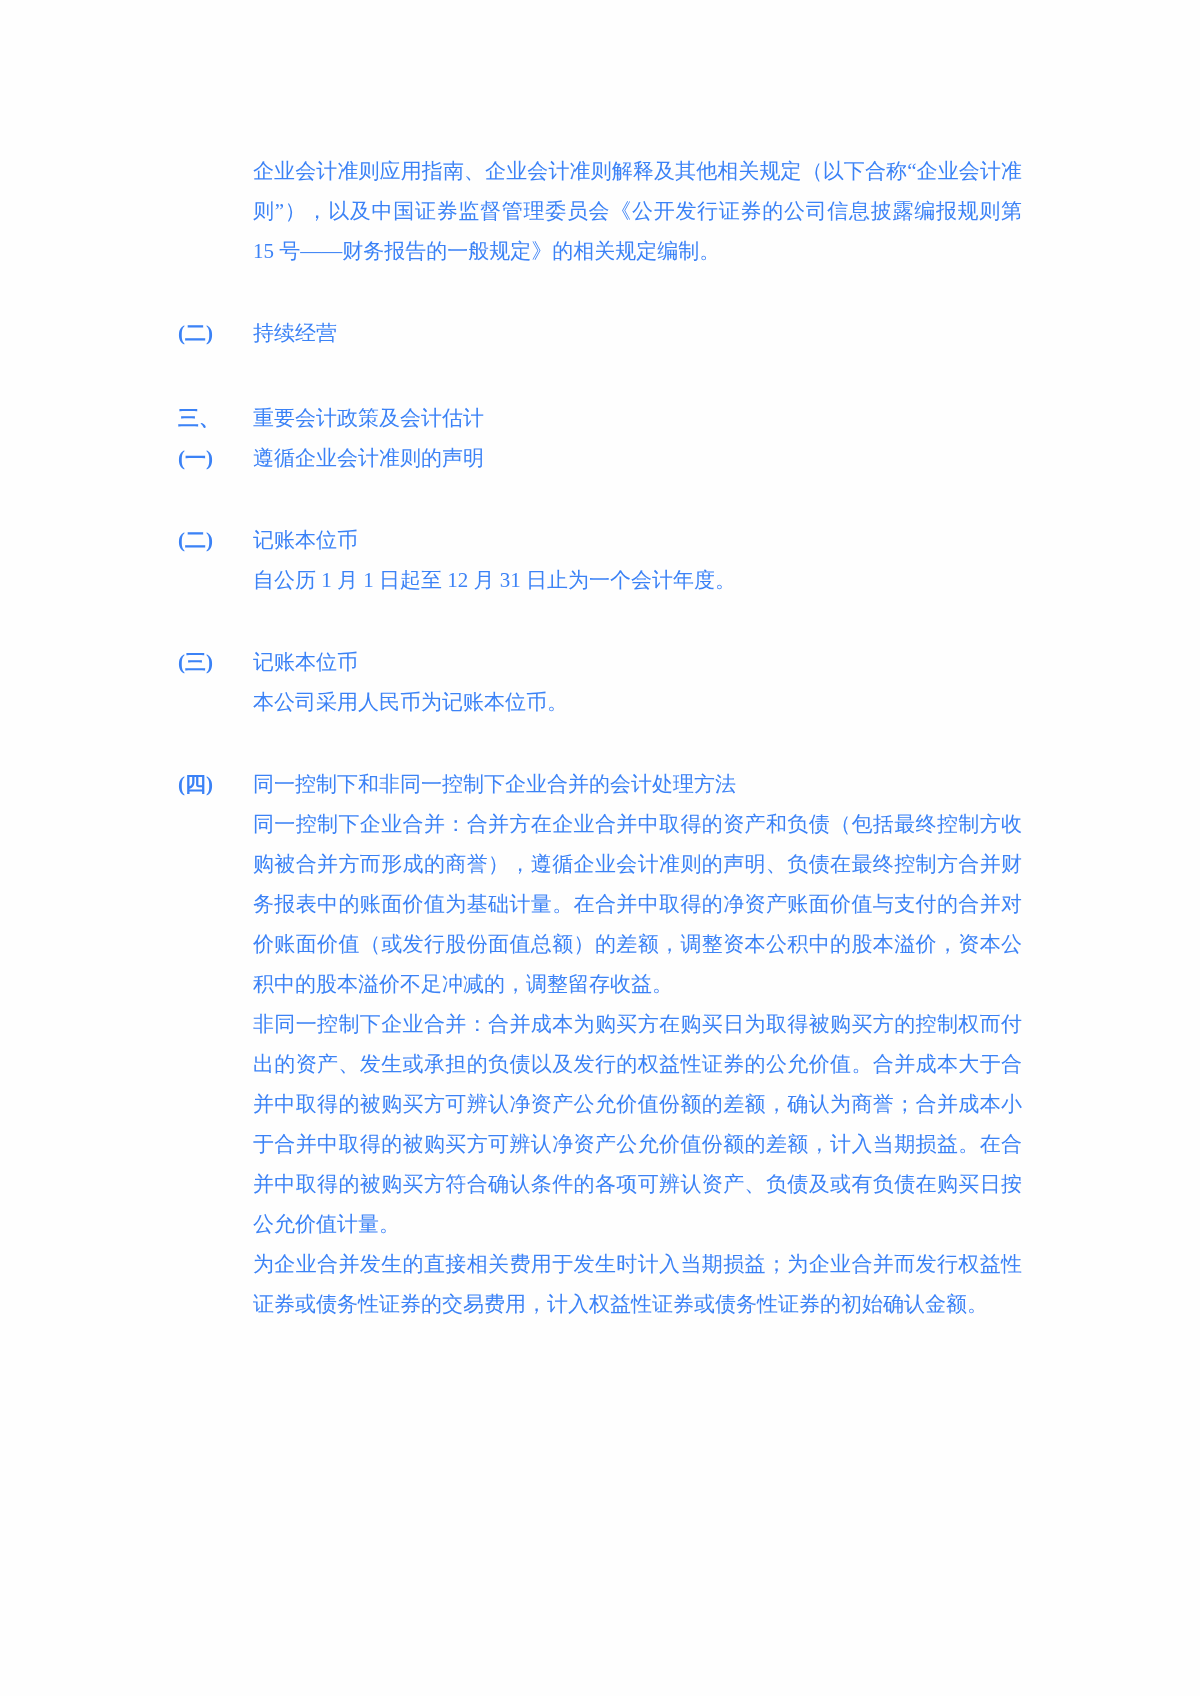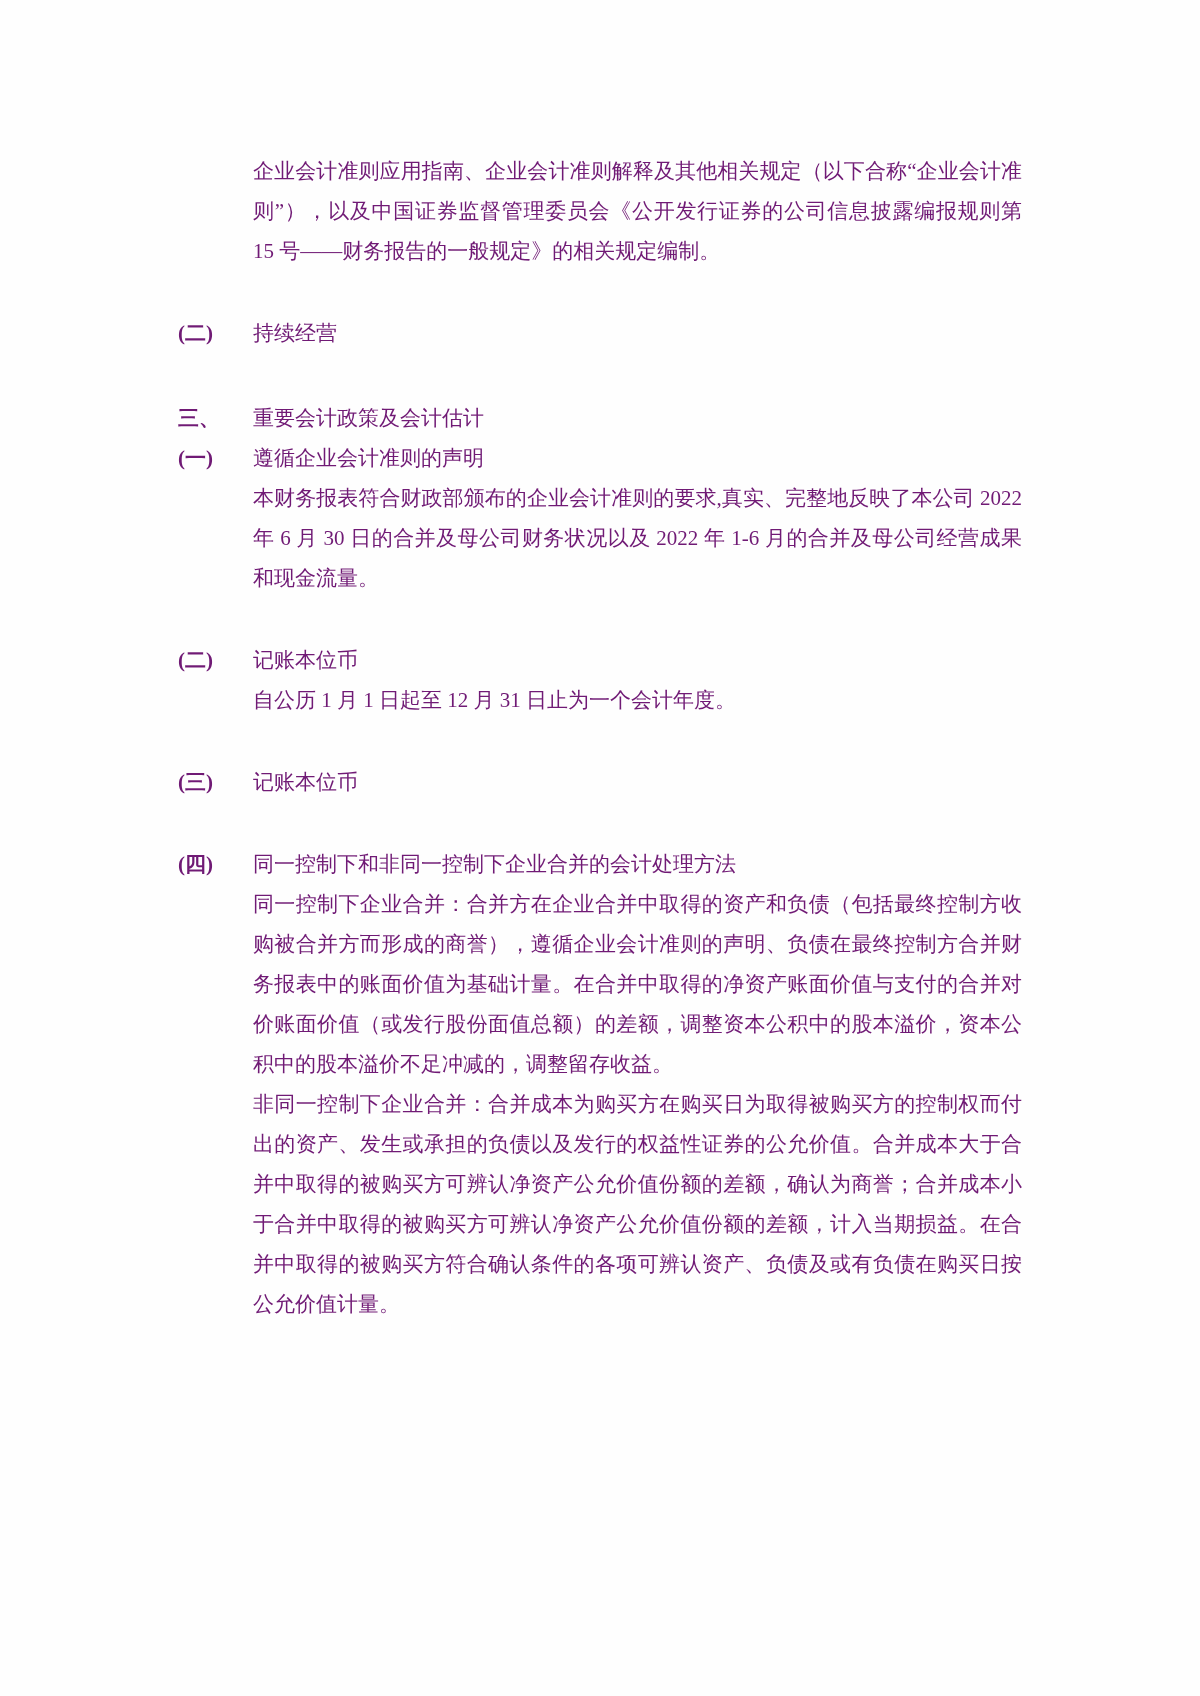--- a/index.html
+++ b/index.html
@@ -6,21 +6,21 @@
     margin: 0;
     padding: 0;
     background: #e8e8e8;
   }
   .page {
     position: relative;
     width: 1200px;
     height: 1696px;
     margin: 0 auto;
     background: #fefefe;
-    color: #701a75;
+    color: #3b82f6;
     font-family: "Liberation Serif", "DejaVu Serif", serif;
     overflow: hidden;
   }
   .content {
     position: absolute;
     left: 178px;
     top: 151px;
     width: 844px;
   }
   .para, .heading-row {
@@ -82,47 +82,48 @@
         <span class="label">三、</span>
         <h2>重要会计政策及会计估计</h2>
       </div>
     </div>
 
     <div class="sec flush">
       <div class="block heading-row">
         <span class="label">(一)</span>
         <h3>遵循企业会计准则的声明</h3>
       </div>
-      <div class="block">
-        <p class="para">本财务报表符合财政部颁布的企业会计准则的要求,真实、完整地反映了本公司 2022 年 6 月 30 日的合并及母公司财务状况以及 2022 年 1-6 月的合并及母公司经营成果和现金流量。</p>
-      </div>
     </div>
 
     <div class="sec">
       <div class="block heading-row">
         <span class="label">(二)</span>
         <h3>记账本位币</h3>
       </div>
       <div class="block">
         <p class="para">自公历 1 月 1 日起至 12 月 31 日止为一个会计年度。</p>
       </div>
     </div>
 
     <div class="sec">
       <div class="block heading-row">
         <span class="label">(三)</span>
         <h3>记账本位币</h3>
       </div>
+      <div class="block">
+        <p class="para">本公司采用人民币为记账本位币。</p>
+      </div>
     </div>
 
     <div class="sec">
       <div class="block heading-row">
         <span class="label">(四)</span>
         <h3>同一控制下和非同一控制下企业合并的会计处理方法</h3>
       </div>
       <div class="block">
         <p class="para">同一控制下企业合并：合并方在企业合并中取得的资产和负债（包括最终控制方收购被合并方而形成的商誉），遵循企业会计准则的声明、负债在最终控制方合并财务报表中的账面价值为基础计量。在合并中取得的净资产账面价值与支付的合并对价账面价值（或发行股份面值总额）的差额，调整资本公积中的股本溢价，资本公积中的股本溢价不足冲减的，调整留存收益。</p>
         <p class="para">非同一控制下企业合并：合并成本为购买方在购买日为取得被购买方的控制权而付出的资产、发生或承担的负债以及发行的权益性证券的公允价值。合并成本大于合并中取得的被购买方可辨认净资产公允价值份额的差额，确认为商誉；合并成本小于合并中取得的被购买方可辨认净资产公允价值份额的差额，计入当期损益。在合并中取得的被购买方符合确认条件的各项可辨认资产、负债及或有负债在购买日按公允价值计量。</p>
+        <p class="para">为企业合并发生的直接相关费用于发生时计入当期损益；为企业合并而发行权益性证券或债务性证券的交易费用，计入权益性证券或债务性证券的初始确认金额。</p>
       </div>
     </div>
 
   </div>
 </div>
 
 </body></html>

